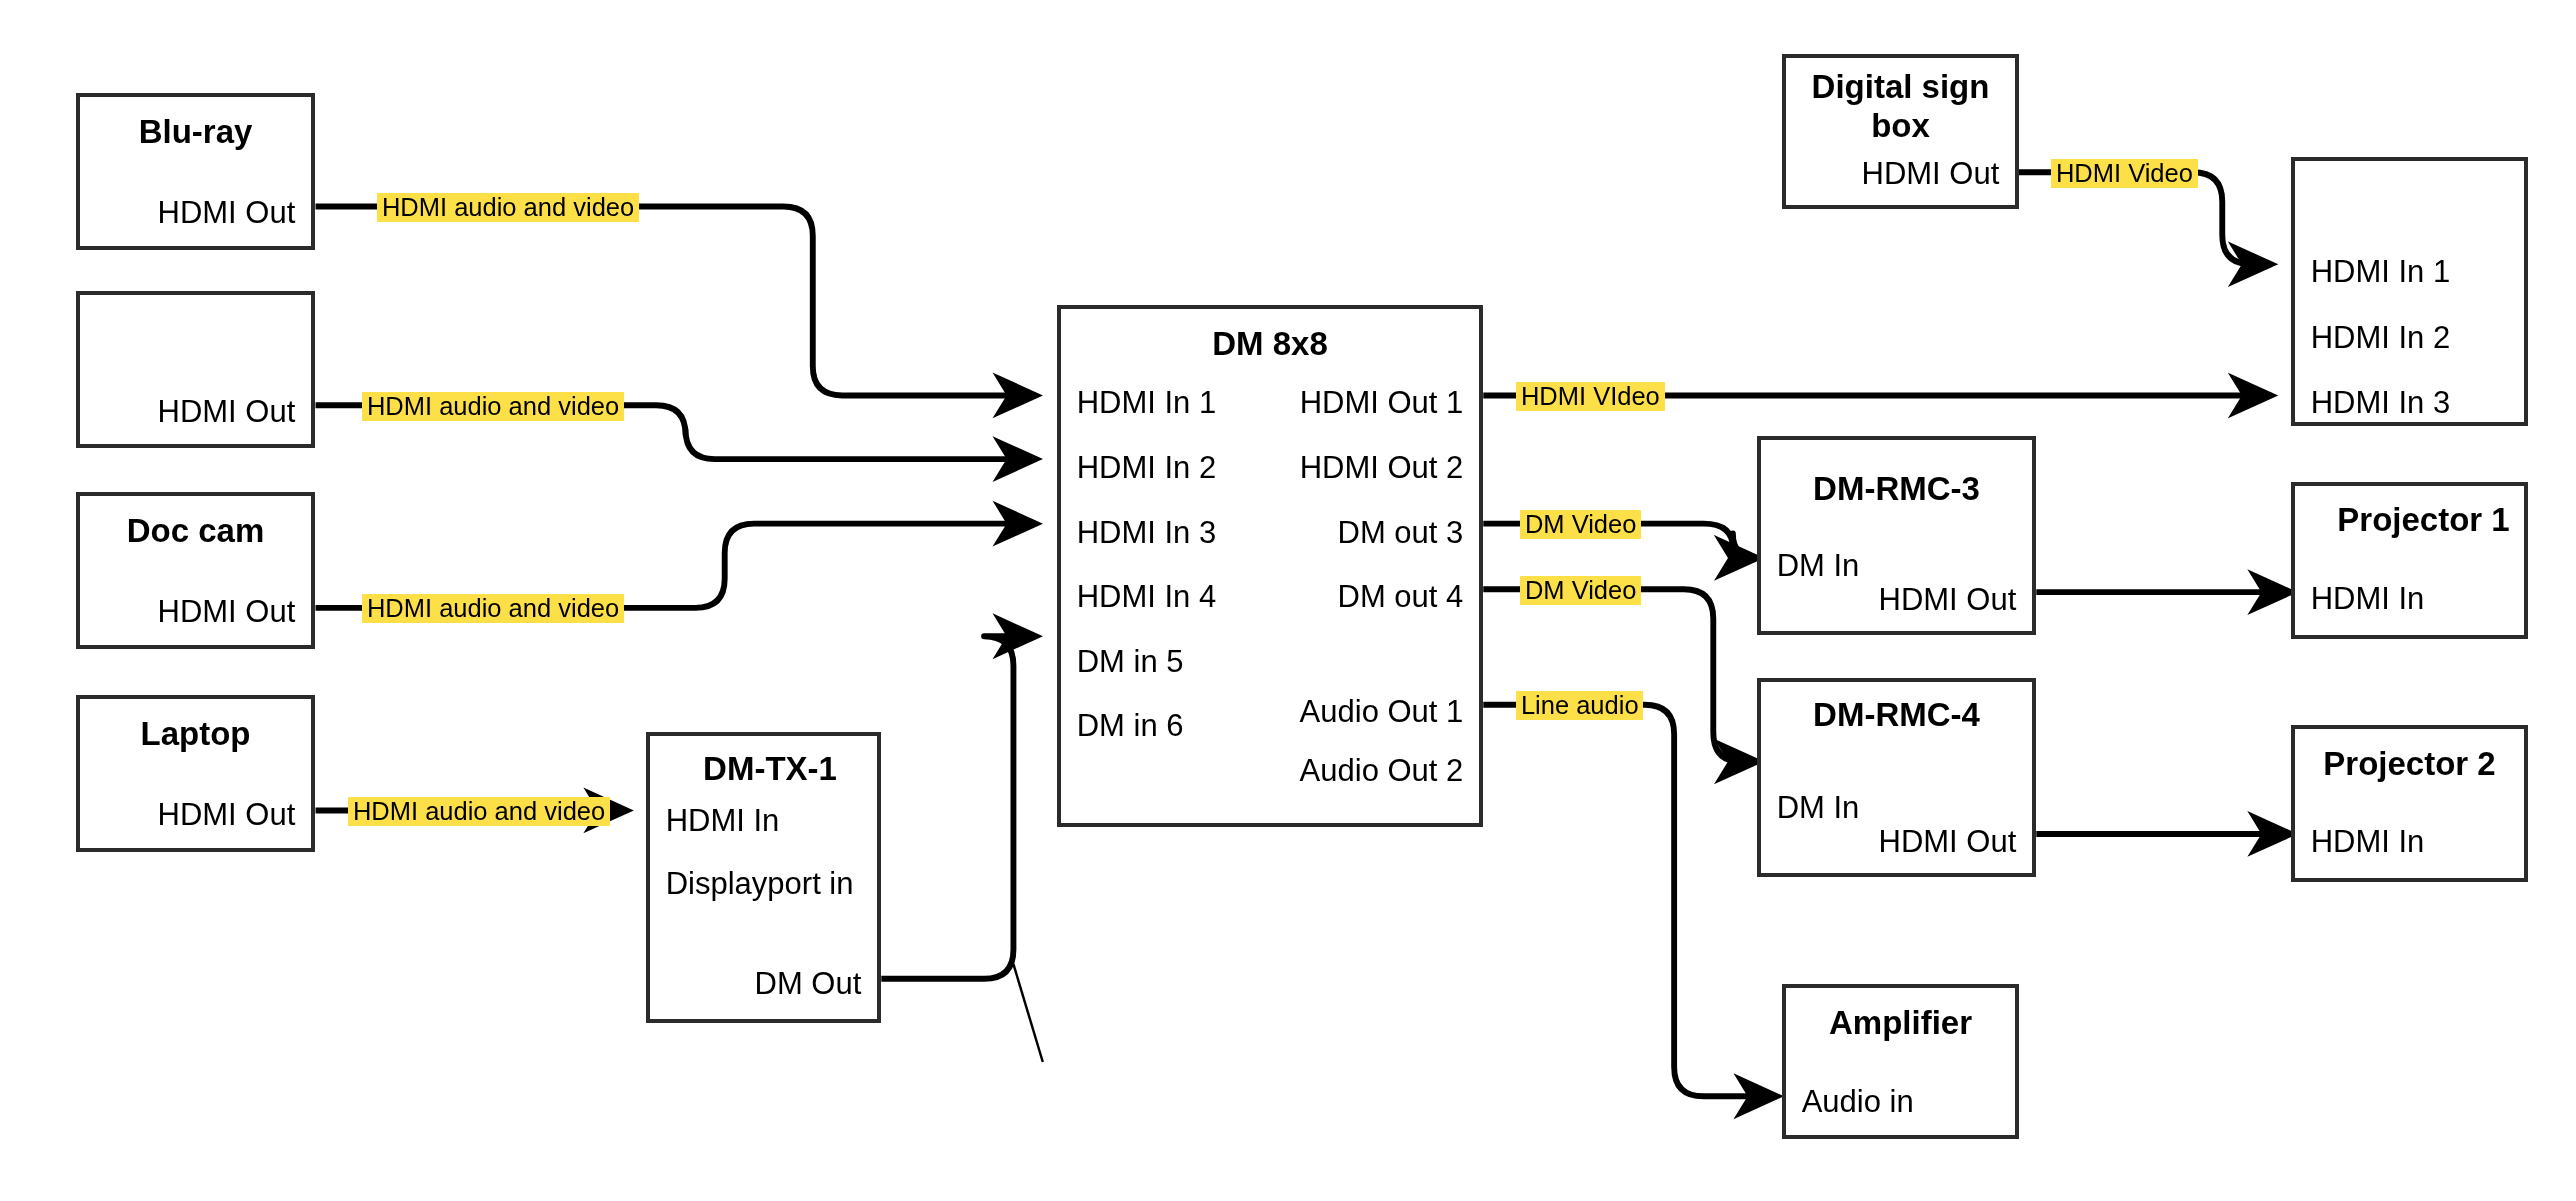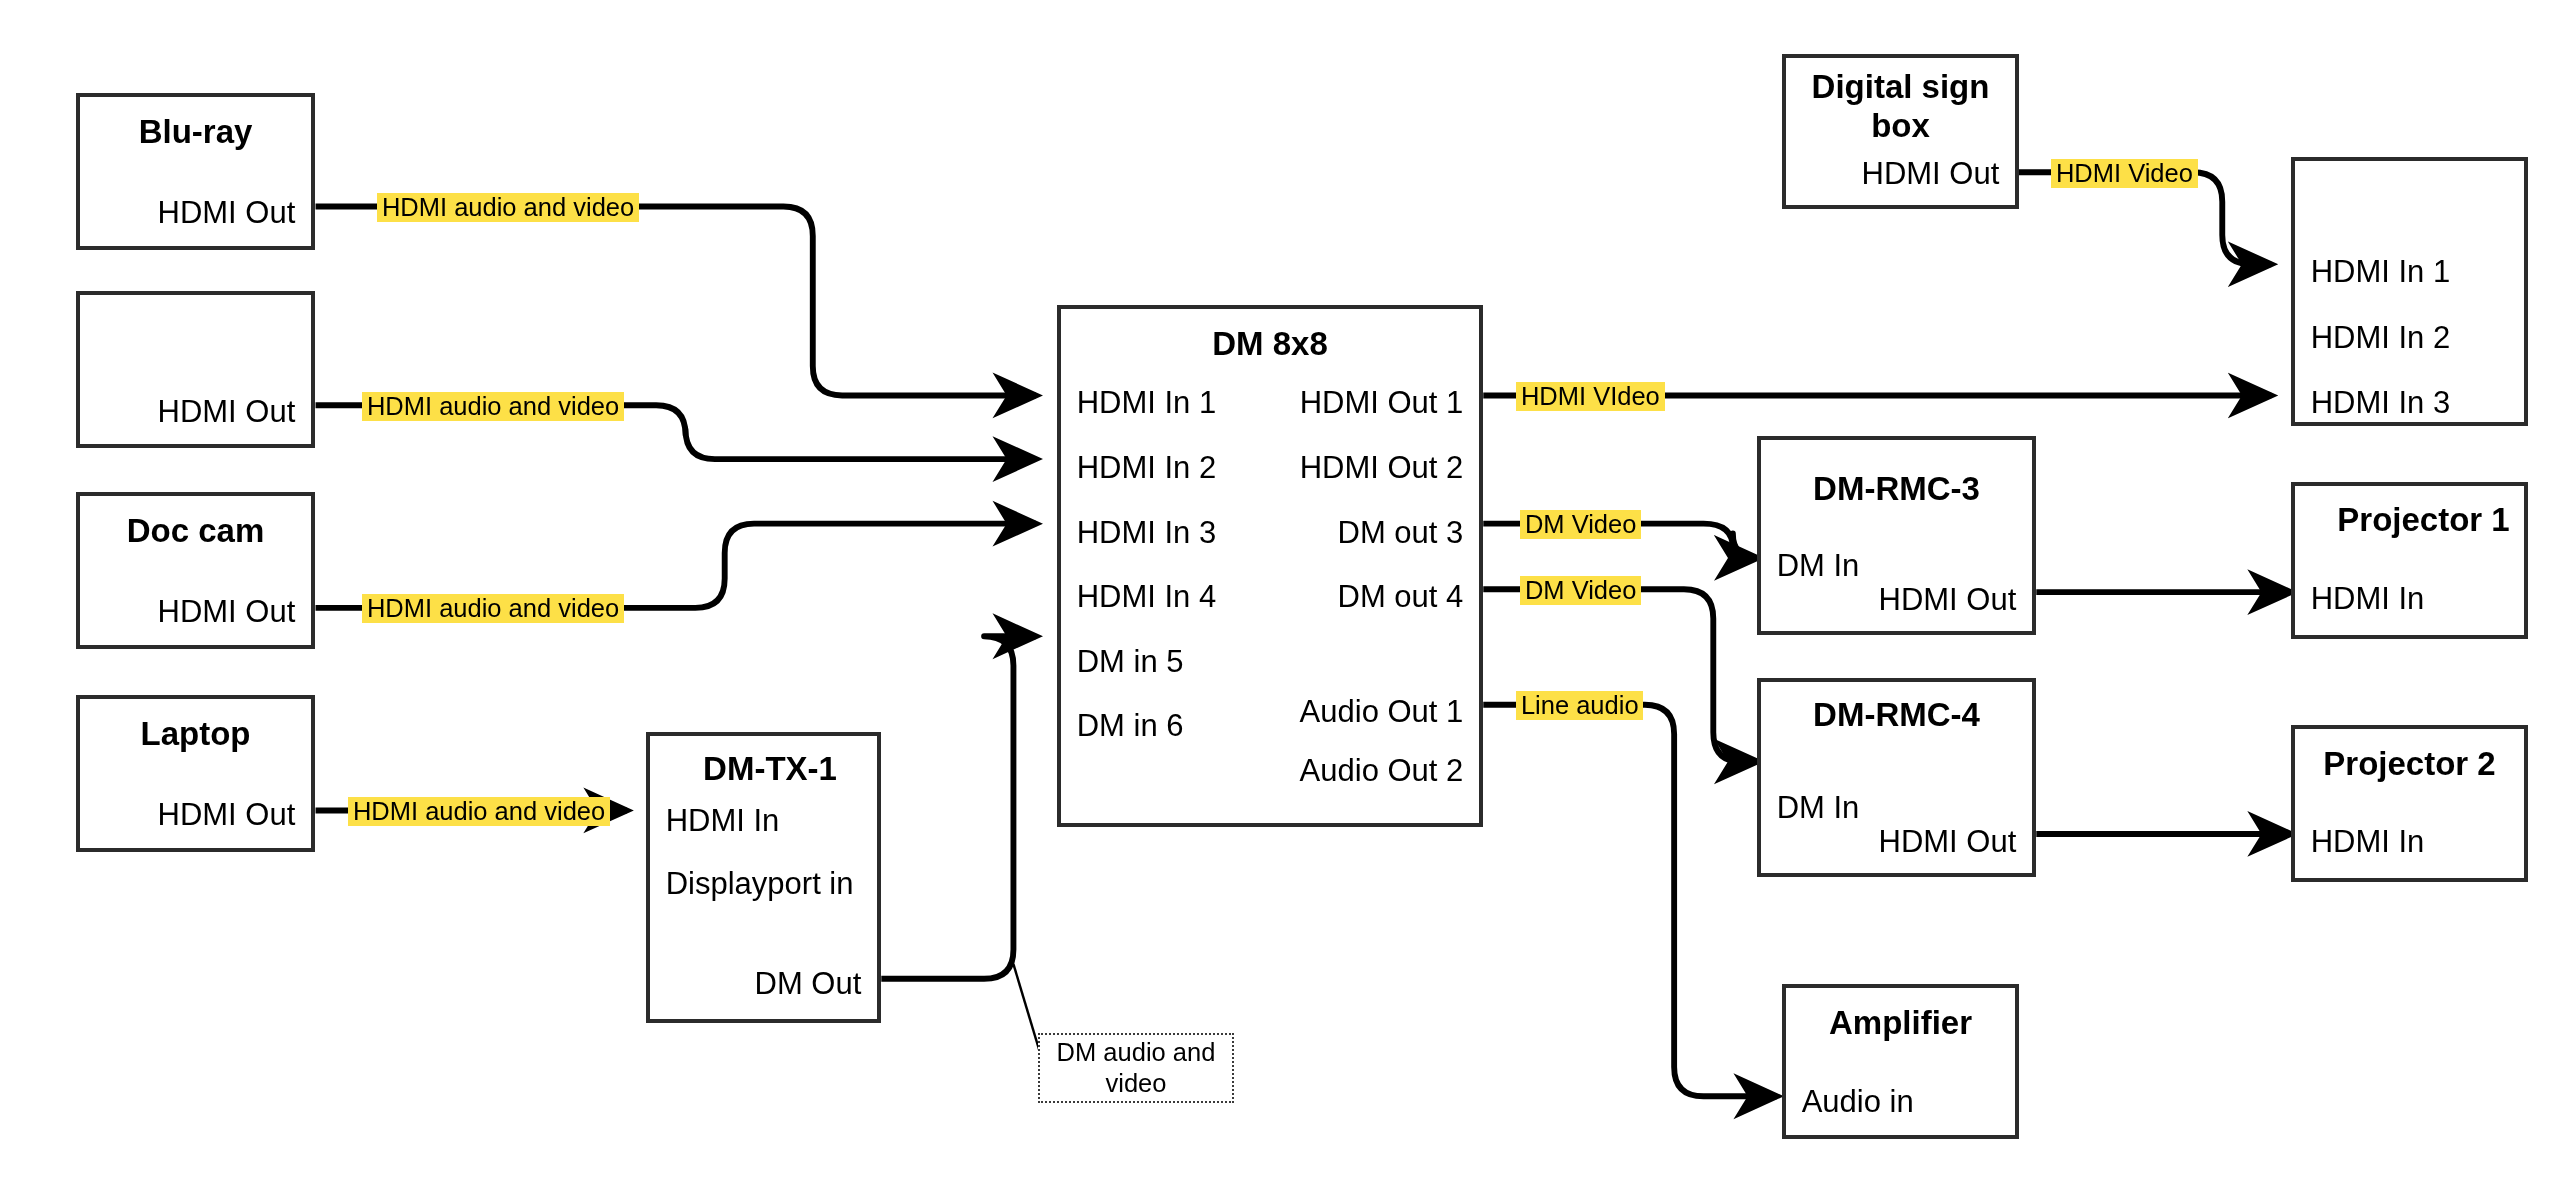--- a/index.html
+++ b/index.html
@@ -210,19 +210,15 @@
   <div class="edge-label" style="left:2051px; top:159px;">HDMI Video</div>
 
   <div class="edge-label" style="left:1516px; top:382px;">HDMI VIdeo</div>
 
   <div class="edge-label" style="left:1520px; top:510px;">DM Video</div>
 
   <div class="edge-label" style="left:1520px; top:576px;">DM Video</div>
 
   <div class="edge-label" style="left:1516px; top:691px;">Line audio</div>
 
-  <div class="note-box" style="left:1038px; top:1033px; width:196px; height:70px;">
-    <span style="white-space:pre-line;">DM audio and
-video</span>
-  </div>
 
 </div>
 
 
 </body></html>

